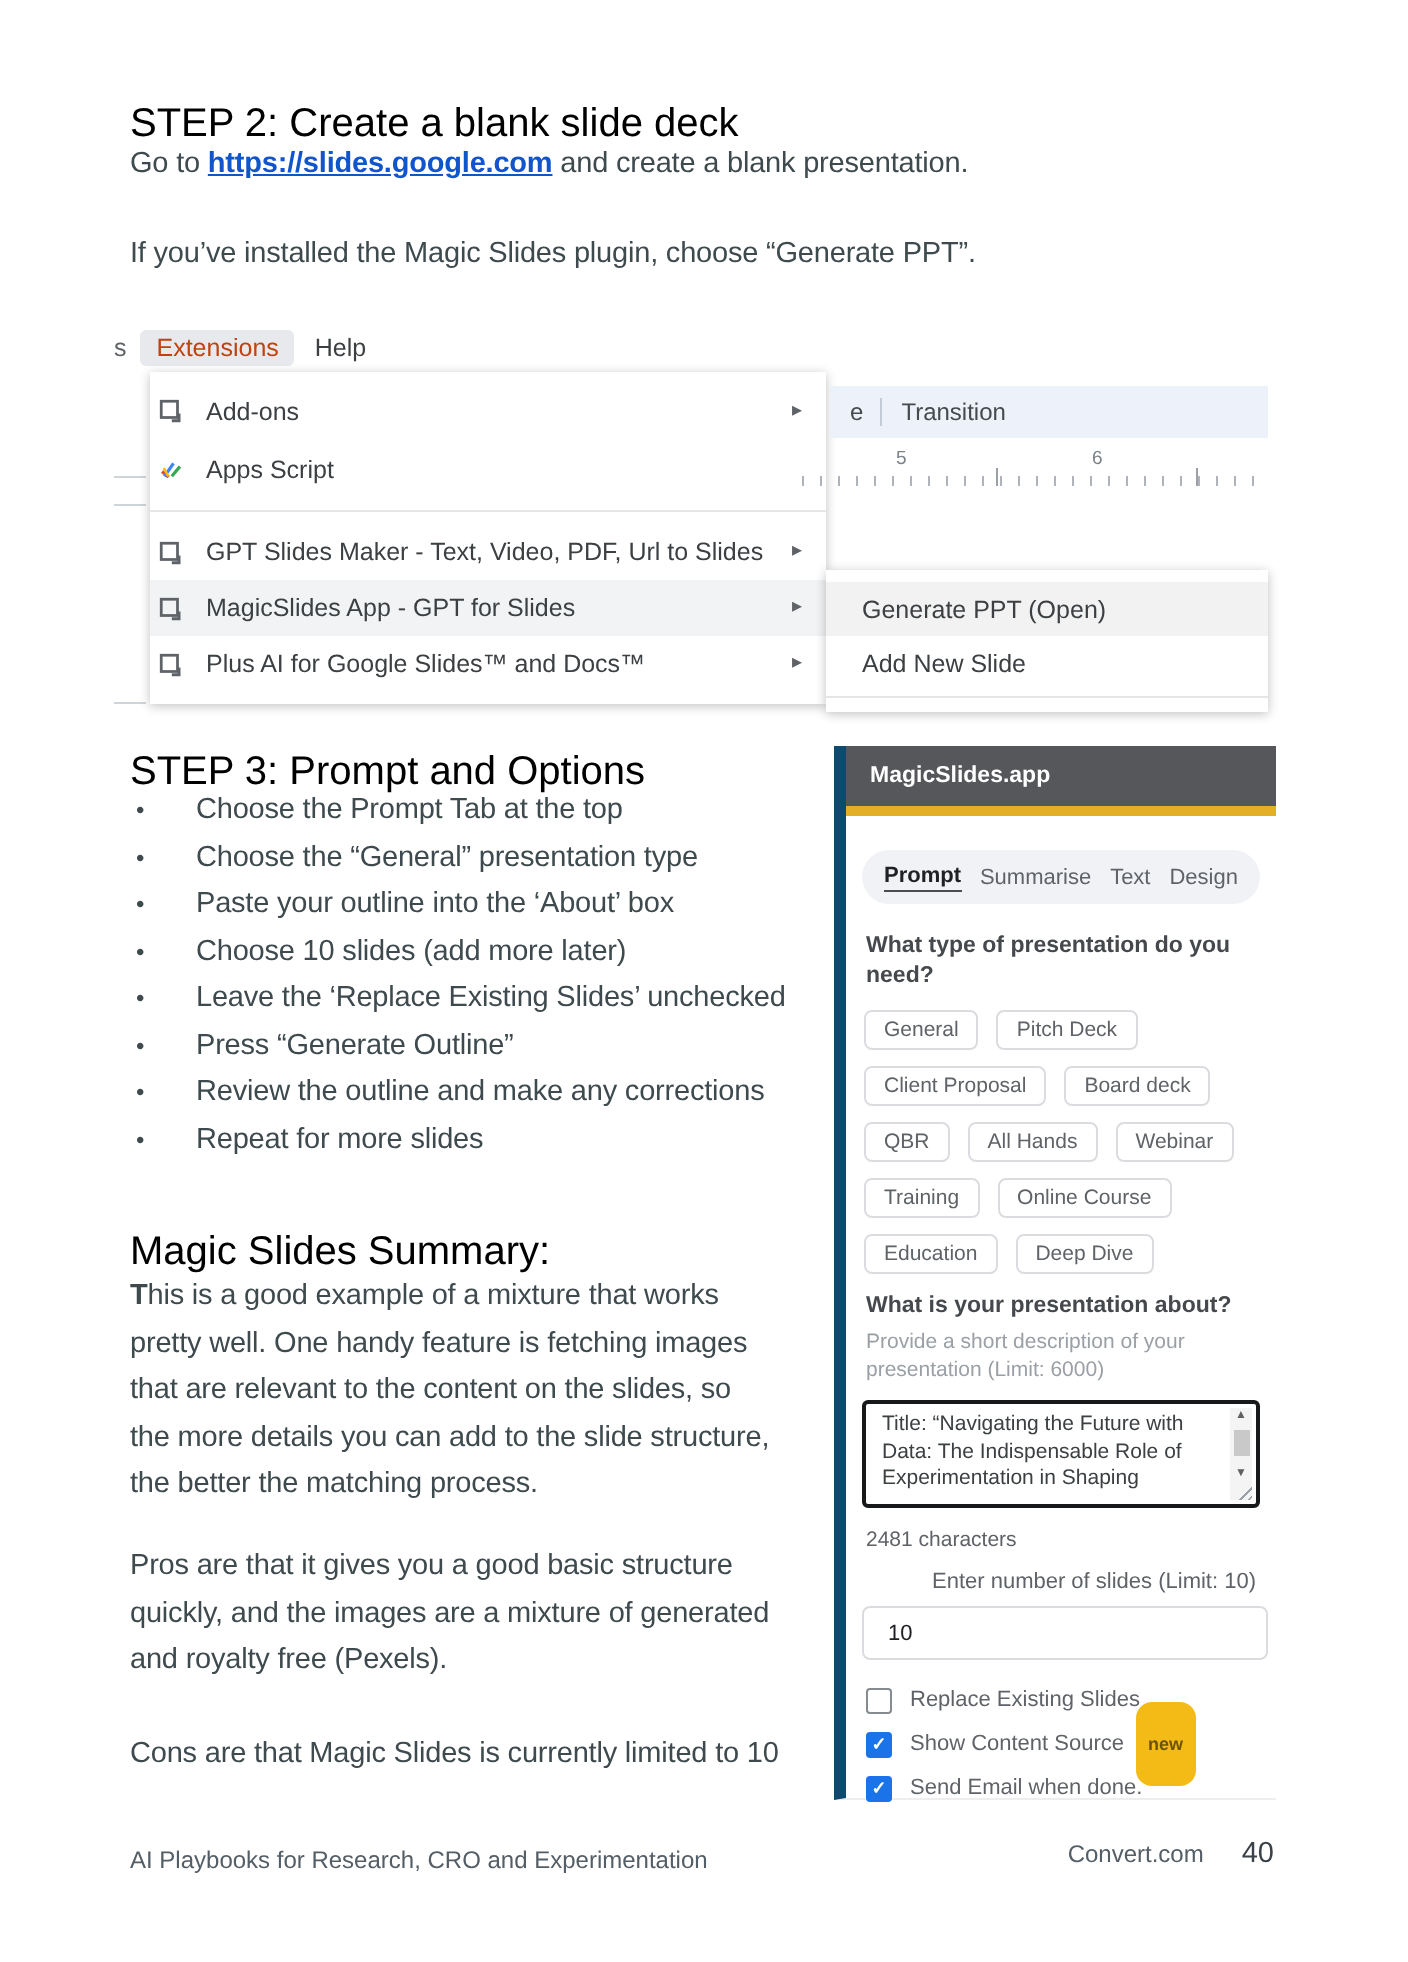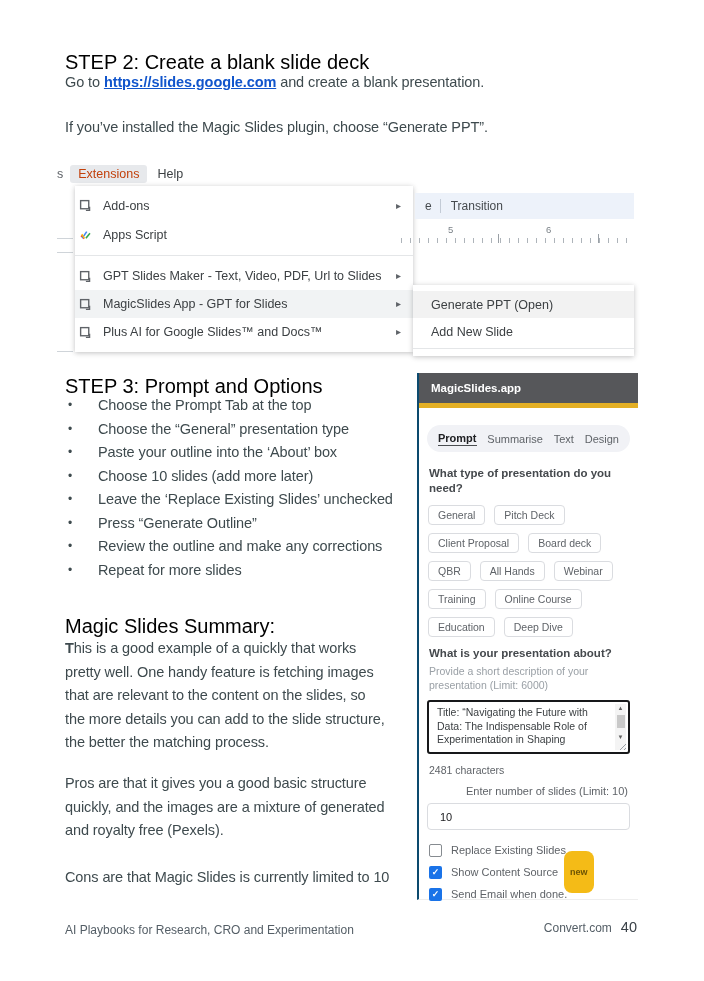--- a/index.html
+++ b/index.html
@@ -38,21 +38,21 @@
   .sm-div{height:1px;background:#e4e6e8;margin-top:3px;}
 
   
   .bullets{position:absolute;left:65px;top:394px;width:380px;}
   .bl{position:relative;padding-left:33px;line-height:23.5px;font-size:14.5px;color:#3e4a4e;letter-spacing:-0.1px;}
   .bl::before{content:"•";position:absolute;left:3px;top:0;font-size:12px;color:#3e4a4e;}
   .para{position:absolute;left:65px;width:390px;}
   .pl{line-height:23.5px;font-size:14.5px;color:#3e4a4e;letter-spacing:-0.1px;}
 
   
-  .panel{position:absolute;left:417px;top:373px;width:221px;height:527px;background:#fff;border-left:2px solid #0c4a6e;border-bottom:1px solid #eee;box-sizing:border-box;}
+  .panel{position:absolute;left:417px;top:373px;width:221px;height:527px;background:#fff;border-left:6px solid #0c4a6e;border-bottom:1px solid #eee;box-sizing:border-box;}
   .p-header{height:30px;background:#56575a;color:#fff;font-weight:700;font-size:11.5px;line-height:30px;padding-left:12px;}
   .p-stripe{height:5px;background:#e3af25;}
   .p-tabs{margin:17px 8px 0 8px;height:27px;background:#f1f2f6;border-radius:14px;display:flex;align-items:center;justify-content:space-between;padding:0 11px;font-size:11px;color:#5f6368;}
   .tab{white-space:nowrap;cursor:pointer;}
   .tab.active{font-weight:700;color:#202124;border-bottom:1.5px solid #4a4d50;padding-bottom:1px;}
   .p-q{margin:14px 10px 0 10px;font-size:11.5px;font-weight:700;color:#45494d;line-height:15px;}
   .p-q2{margin-top:9px;}
   .btn-rows{margin:9px 0 0 9px;}
   .btn-row{display:flex;gap:9px;margin-bottom:8px;}
   .chip{font-size:10.5px;color:#5f6368;border:1px solid #dadce0;border-radius:4px;padding:3px 9px;background:#fff;white-space:nowrap;cursor:pointer;}
@@ -73,21 +73,21 @@
   .chk-row{display:flex;align-items:center;margin-bottom:8px;height:14px;}
   .chk{width:13px;height:13px;border-radius:2px;box-sizing:border-box;flex:0 0 13px;cursor:pointer;}
   .chk.un{border:1.6px solid #868b90;background:#fff;}
   .chk.on{background:#1a73e8;}
   .chk.on::after{content:"✓";display:block;color:#fff;font-size:9px;line-height:13px;text-align:center;font-weight:700;}
   .chk-label{margin-left:9px;font-size:11px;color:#5f6368;white-space:nowrap;}
   .badge-new{margin-left:6px;background:#f4bb17;color:#6d5404;font-size:9px;font-weight:700;padding:16px 6px;border-radius:8px;}
 
   
   .f-left{position:absolute;left:65px;top:923px;font-size:12px;color:#545e66;}
-  .f-right{position:absolute;right:67px;top:919px;display:flex;align-items:baseline;gap:9px;}
+  .f-right{position:absolute;right:67px;top:919px;display:flex;align-items:baseline;gap:19px;}
   .f-brand{font-size:12px;color:#545e66;}
   .f-page{font-size:14.5px;color:#3a4148;}
 </style>
 </head>
 <body>
 
 <div class="page">
 
   <div class="h1" style="left:65px;top:51px;">STEP 2: Create a blank slide deck</div>
   <div class="line" style="top:74px;">
@@ -187,21 +187,21 @@
     <div class="bl">Paste your outline into the ‘About’ box</div>
     <div class="bl">Choose 10 slides (add more later)</div>
     <div class="bl">Leave the ‘Replace Existing Slides’ unchecked</div>
     <div class="bl">Press “Generate Outline”</div>
     <div class="bl">Review the outline and make any corrections</div>
     <div class="bl">Repeat for more slides</div>
   </div>
 
   <div class="h1" style="left:65px;top:615px;">Magic Slides Summary:</div>
   <div class="para" style="top:637px;">
-    <div class="pl"><b>T</b><span>his is a good example of a quickly that works</span></div>
+    <div class="pl"><b>T</b><span>his is a good example of a mixture that works</span></div>
     <div class="pl">pretty well. One handy feature is fetching images</div>
     <div class="pl">that are relevant to the content on the slides, so</div>
     <div class="pl">the more details you can add to the slide structure,</div>
     <div class="pl">the better the matching process.</div>
   </div>
   <div class="para" style="top:772px;">
     <div class="pl">Pros are that it gives you a good basic structure</div>
     <div class="pl">quickly, and the images are a mixture of generated</div>
     <div class="pl">and royalty free (Pexels).</div>
   </div>

